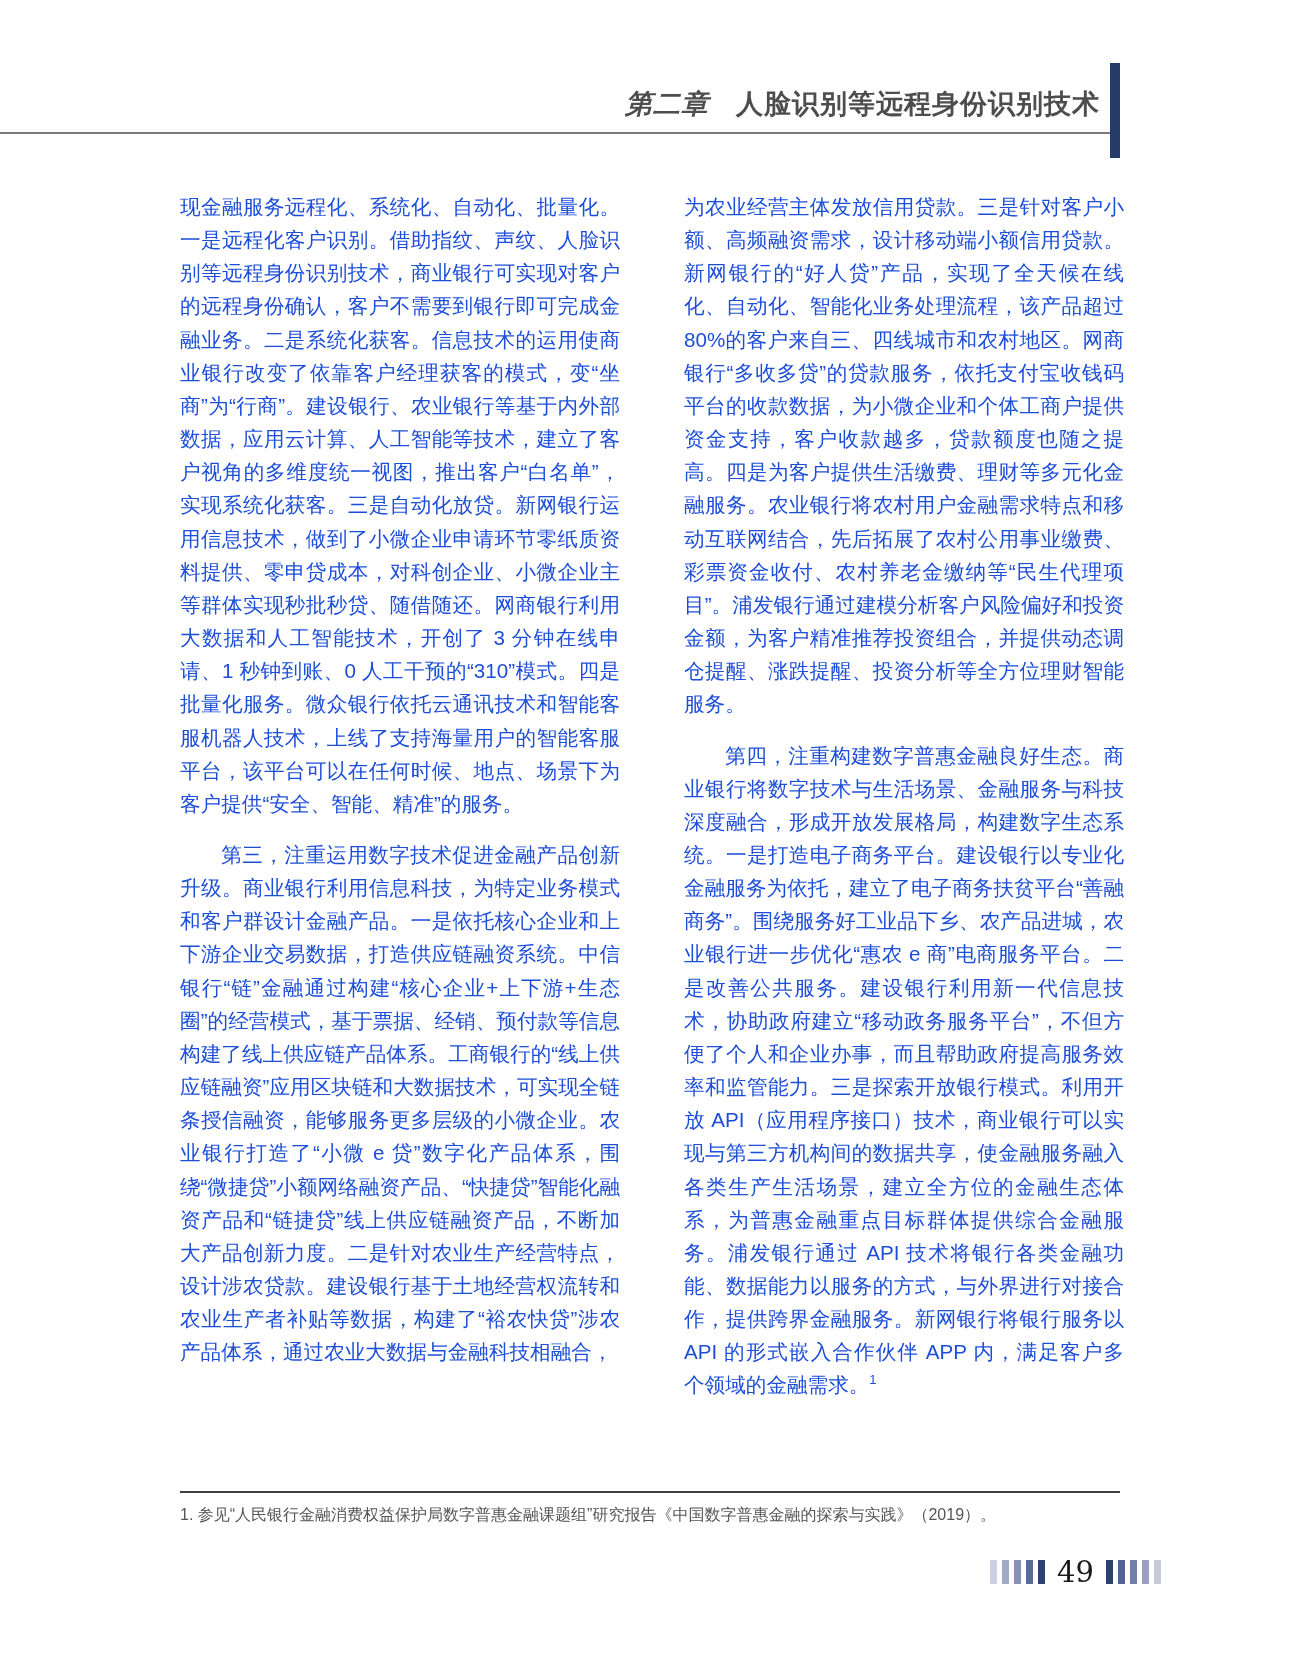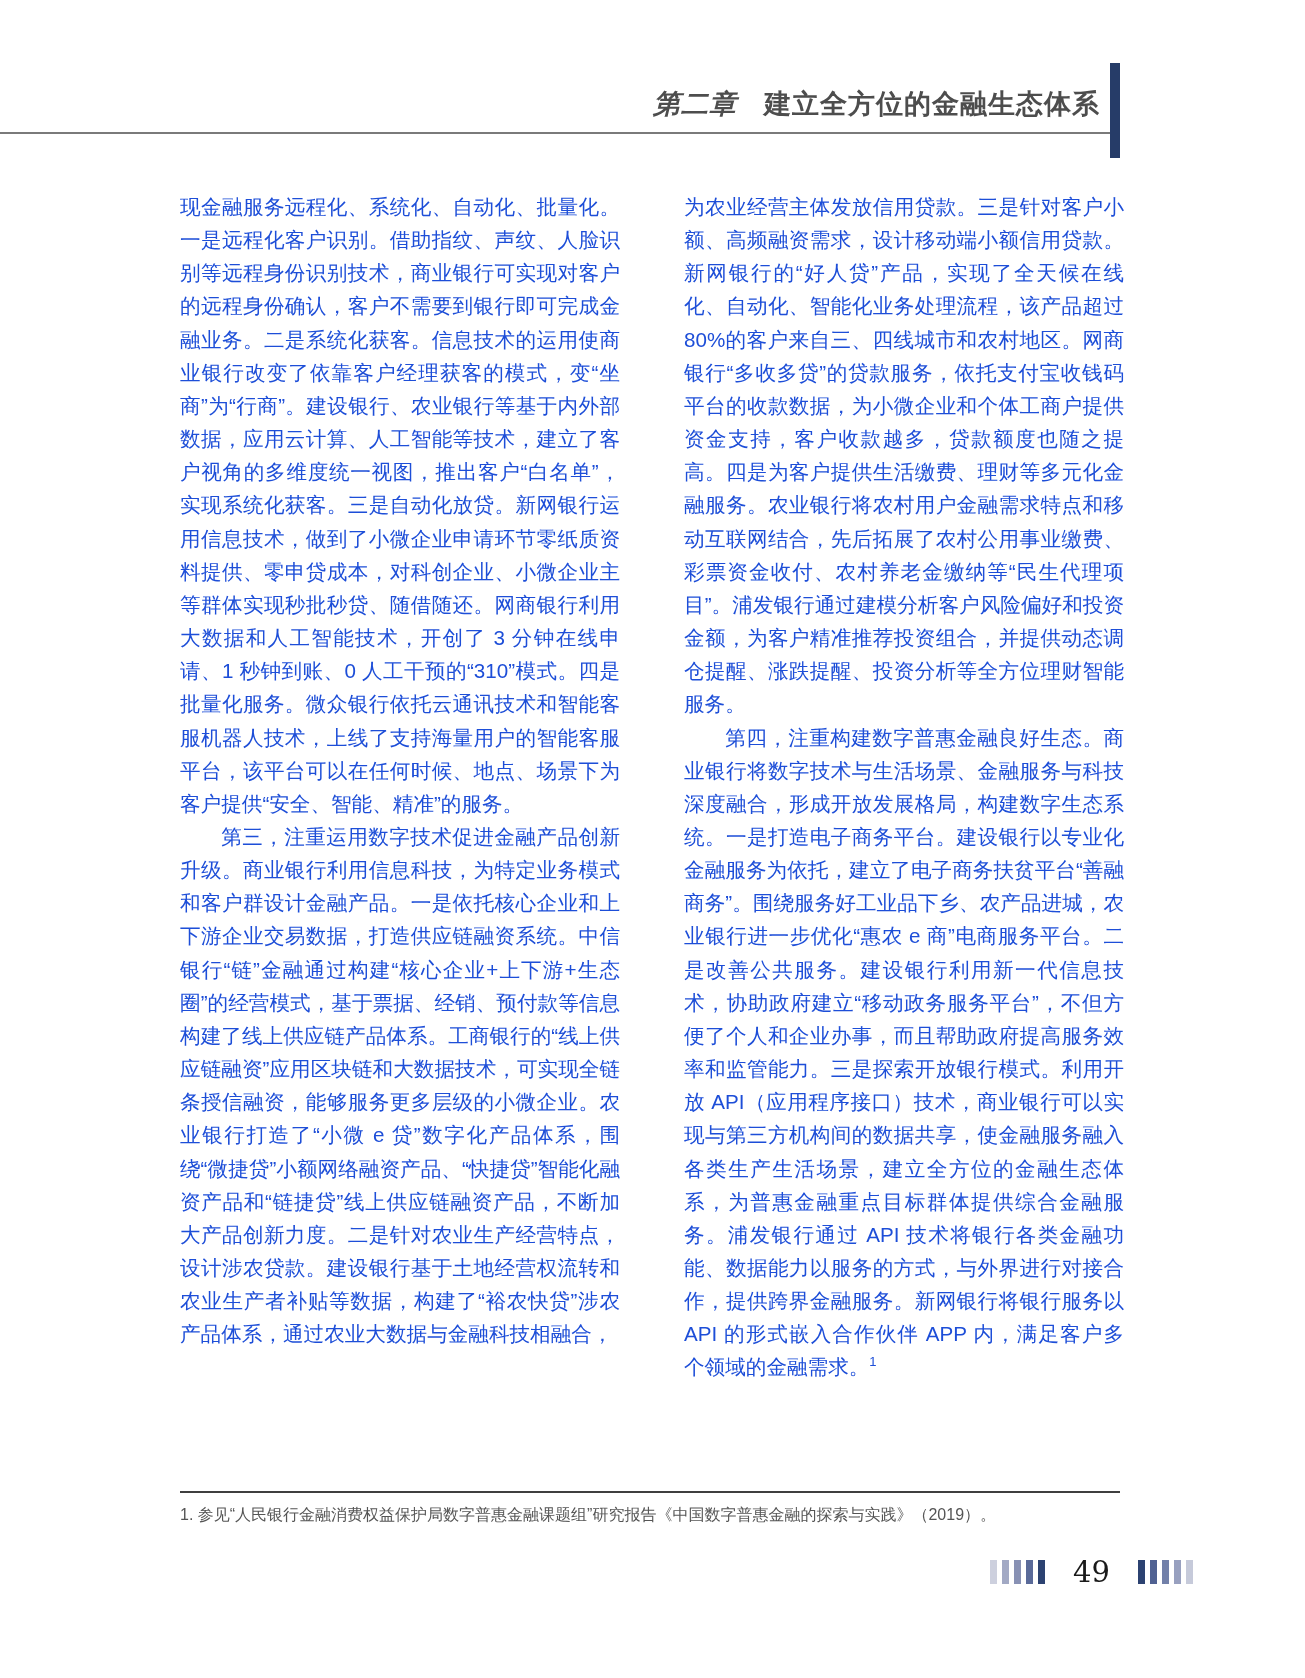--- a/index.html
+++ b/index.html
@@ -45,21 +45,21 @@
   .col {
     position: absolute;
     top: 190px;
     width: 440px;
     font-size: 20.6px;
     line-height: 33.15px;
     text-align: justify;
     color: #1d4ed8;
   }
   .col p { margin: 0; }
-  .col p.indent { text-indent: 2em; }
+  .col p.indent { text-indent: 2em; margin-top: 18px; }
   .col-left  { left: 180px; }
   .col-right { left: 684px; }
   .footnote-sup {
     font-size: 13px;
     vertical-align: super;
     line-height: 0;
   }
   .footnote-divider {
     position: absolute;
     top: 1491px;
@@ -76,21 +76,21 @@
     font-size: 16px;
     line-height: 26px;
     color: #555555;
   }
   .page-footer {
     position: absolute;
     top: 1560px;
     left: 990px;
     display: flex;
     align-items: center;
-    gap: 28px;
+    gap: 12px;
   }
   .bar-group {
     display: flex;
     gap: 5px;
     height: 24px;
   }
   .bar-group .bar {
     width: 7px;
     height: 24px;
   }
@@ -100,21 +100,21 @@
     color: #1a1a1a;
     line-height: 24px;
   }
 </style>
 </head>
 <body>
 
 <div>
 
   <div class="chapter-header">
-    <span class="chapter-label">第二章</span><span>建立全方位的金融生态体系</span>
+    <span class="chapter-label">第二章</span><span>人脸识别等远程身份识别技术</span>
   </div>
   <div class="header-rule"></div>
   <div class="header-accent-bar"></div>
 
   <div class="col col-left">
     <p>现金融服务远程化、系统化、自动化、批量化。一是远程化客户识别。借助指纹、声纹、人脸识别等远程身份识别技术，商业银行可实现对客户的远程身份确认，客户不需要到银行即可完成金融业务。二是系统化获客。信息技术的运用使商业银行改变了依靠客户经理获客的模式，变“坐商”为“行商”。建设银行、农业银行等基于内外部数据，应用云计算、人工智能等技术，建立了客户视角的多维度统一视图，推出客户“白名单”，实现系统化获客。三是自动化放贷。新网银行运用信息技术，做到了小微企业申请环节零纸质资料提供、零申贷成本，对科创企业、小微企业主等群体实现秒批秒贷、随借随还。网商银行利用大数据和人工智能技术，开创了 3 分钟在线申请、1 秒钟到账、0 人工干预的“310”模式。四是批量化服务。微众银行依托云通讯技术和智能客服机器人技术，上线了支持海量用户的智能客服平台，该平台可以在任何时候、地点、场景下为客户提供“安全、智能、精准”的服务。</p>
     <p class="indent">第三，注重运用数字技术促进金融产品创新升级。商业银行利用信息科技，为特定业务模式和客户群设计金融产品。一是依托核心企业和上下游企业交易数据，打造供应链融资系统。中信银行“链”金融通过构建“核心企业+上下游+生态圈”的经营模式，基于票据、经销、预付款等信息构建了线上供应链产品体系。工商银行的“线上供应链融资”应用区块链和大数据技术，可实现全链条授信融资，能够服务更多层级的小微企业。农业银行打造了“小微 e 贷”数字化产品体系，围绕“微捷贷”小额网络融资产品、“快捷贷”智能化融资产品和“链捷贷”线上供应链融资产品，不断加大产品创新力度。二是针对农业生产经营特点，设计涉农贷款。建设银行基于土地经营权流转和农业生产者补贴等数据，构建了“裕农快贷”涉农产品体系，通过农业大数据与金融科技相融合，</p>
   </div>
 
   <div class="col col-right">

